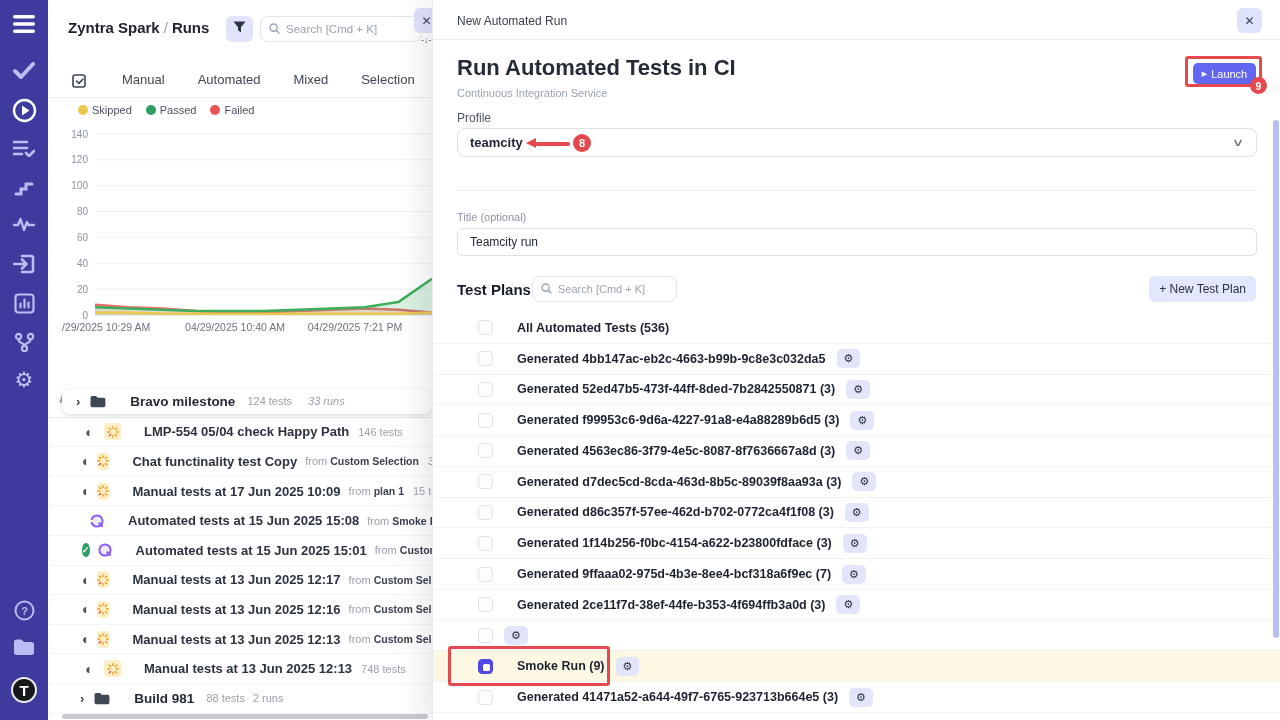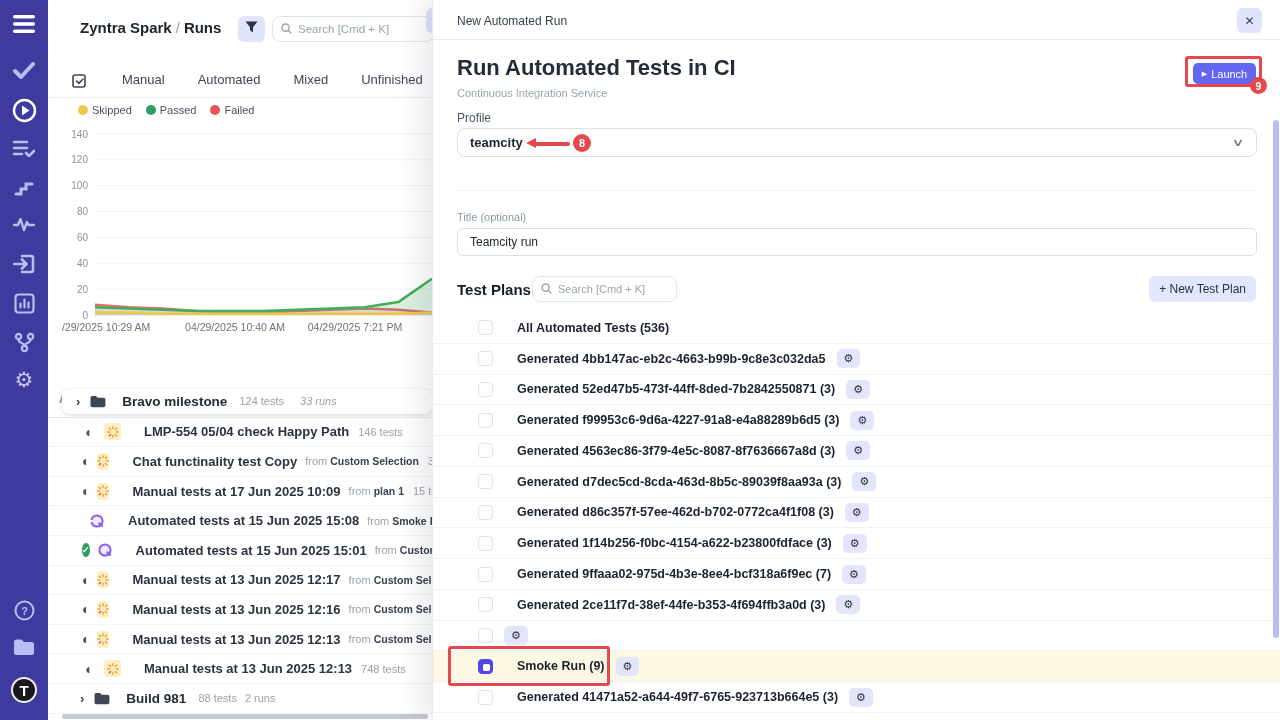--- a/index.html
+++ b/index.html
@@ -8,21 +8,21 @@
 
   
   .sidebar { position:absolute; left:0; top:0; width:48px; height:720px; background:#3e3a9e; z-index:5; }
   .sb-ic { position:absolute; left:0; width:48px; display:flex; justify-content:center; align-items:center; color:#c3c6f3; }
   .sb-ic svg { display:block; }
   .sb-gear { font-size:21px; color:#c3c6f3; }
   .sb-avatar { width:26px; height:26px; border-radius:50%; background:#17181c; color:#fff; font-weight:bold; font-size:15px; display:flex; align-items:center; justify-content:center; border:2px solid #efefef; }
 
   
   .left-panel { position:absolute; left:48px; top:0; width:384px; height:720px; background:#fff; z-index:1; }
-  .lp-header { position:absolute; left:16px; top:0; width:100%; height:56px;text-decoration:underline; }
+  .lp-header { position:absolute; left:4px; top:0; width:100%; height:56px;text-decoration:underline; }
   .breadcrumb { position:absolute; left:16px; top:19px; font-size:15px; color:#20242e; font-weight:bold; white-space:nowrap; }
   .breadcrumb .sep { color:#9aa1ac; font-weight:normal; padding:0 4px; }
   .filter-btn { position:absolute; left:174px; top:16px; width:27px; height:26px; background:#e1e4fb; border-radius:6px; display:flex; align-items:center; justify-content:center; }
   .lp-search { position:absolute; left:208px; top:16px; width:162px; height:26px; border:1px solid #e2e4e9; border-radius:8px; background:#fff; display:flex; align-items:center; padding:0 8px; gap:6px; }
   .lp-search input { border:none; outline:none; width:110px; font-size:11.5px; color:#3a4150; font-family:inherit; background:transparent; }
   .lp-search input::placeholder { color:#9aa3af; }
   .lp-close { position:absolute; left:362px; top:8px; width:25px; height:25px; background:#e0e3fc; border-radius:6px; display:flex; align-items:center; justify-content:center; font-size:12px; color:#3a4150; }
   .lp-close-sub { position:absolute; left:369px; top:36px; width:13px; height:9px; color:#545b66; font-size:9px; line-height:9px; overflow:hidden; }
 
   .tabs-row { position:absolute; left:0; top:62px; width:100%; height:36px; display:flex; align-items:center; border-bottom:1px solid #ebedf0; }
@@ -38,21 +38,21 @@
   .ytick { font-size:10px; fill:#8b929e; }
   .xlab { font-size:10.5px; fill:#6b7280; }
 
   
   .run-list { position:absolute; left:0; top:388px; width:384px; height:326px; overflow:hidden; }
   .run-row { height:29.6px; display:flex; align-items:center; border-bottom:1px solid #f3f4f6; position:relative; }
   .run-row.card-row { border-bottom:1px solid #e7e9ed; }
   .card-inner { position:absolute; left:14px; top:1px; right:0; bottom:3px; background:#fff; border-radius:8px; box-shadow:0 1px 4px rgba(20,30,60,.18); display:flex; align-items:center; }
   .pointer-ic { position:absolute; left:10px; top:5px; }
   .chev { font-size:13px; color:#3a4150; font-weight:bold; }
-  .grp-name { font-size:13.5px; font-weight:bold; color:#252b37; margin-left:16px; }
+  .grp-name { font-size:13.5px; font-weight:bold; color:#252b37; margin-left:24px; }
   .grp-meta { font-size:11px; color:#9aa1ac; margin-left:12px; }
   .st-ic { margin-left:34px; font-size:14px; line-height:14px; color:#4a5360; width:15px; text-align:center; }
   .st-stop { margin-left:34px; width:14px; height:14px; border-radius:50%; background:#e5484d; position:relative; }
   .st-stop::after { content:""; position:absolute; left:3px; top:6px; width:8px; height:2.5px; border-radius:1px; background:#fff; }
   .st-pass { margin-left:34px; width:14px; height:14px; border-radius:50%; background:#2f9e63; color:#fff; font-size:9px; display:flex; align-items:center; justify-content:center; font-weight:bold; }
   .kind-ic { margin-left:7px; width:17px; height:17px; border-radius:4px; display:flex; align-items:center; justify-content:center; }
   .kind-manual { background:#fdeec6; }
   .kind-auto { background:transparent; }
   .run-title { font-size:13px; font-weight:600; color:#2b3340; margin-left:23px; white-space:nowrap; }
   .run-from { font-size:11px; color:#9aa1ac; margin-left:8px; white-space:nowrap; }
@@ -213,21 +213,21 @@
           <svg width="16" height="16" viewBox="0 0 16 16" fill="none" stroke="#3f4654" stroke-width="1.6">
             <rect x="1" y="3" width="12" height="12" rx="2"></rect>
             <path d="M4.5 9 l2.4 2.4 L11 7" stroke-linecap="round" stroke-linejoin="round"></path>
             <path d="M4 1 h9 a2 2 0 0 1 2 2 v9" opacity="0"></path>
           </svg>
         </span>
       <span id="tabs" style="display:flex">
           <span class="tab">Manual</span>
           <span class="tab">Automated</span>
           <span class="tab">Mixed</span>
-          <span class="tab">Unfinished</span>
+          <span class="tab">Selection</span>
           <span class="tab">Groups</span>
         </span>
     </div>
 
     <div class="legend-row" id="legend">
         <span class="legend-item">
           <span class="legend-dot" style="background: rgb(236, 201, 75);"></span>
           <span>Skipped</span>
         </span>
         <span class="legend-item">

